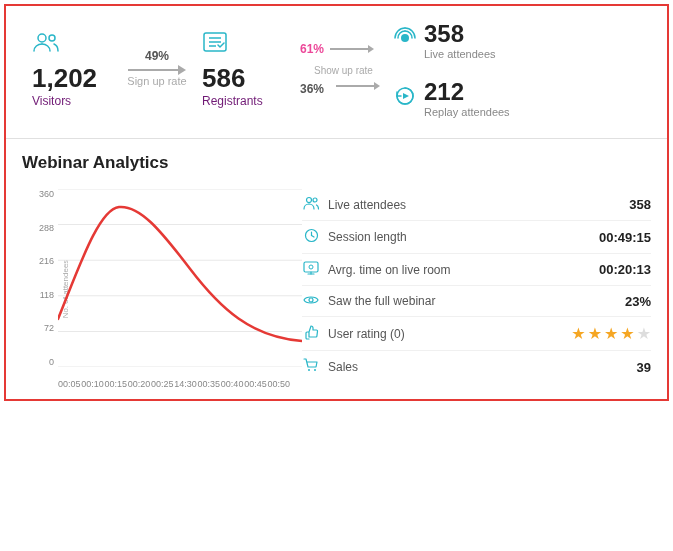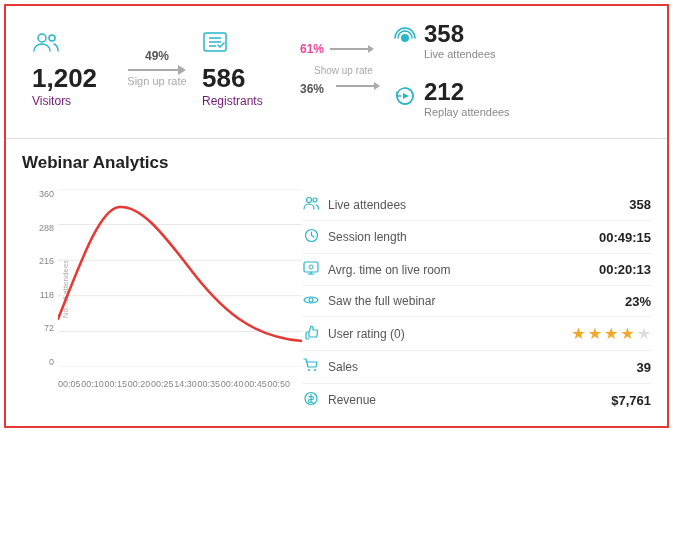--- a/index.html
+++ b/index.html
@@ -416,30 +416,18 @@
                 <path d="M1 1H3L5 9H13L14 4H4" stroke="#29b6c8" stroke-width="1.2" fill="none" stroke-linecap="round" stroke-linejoin="round"></path>
                 <circle cx="6" cy="12" r="1" fill="#29b6c8"></circle>
                 <circle cx="12" cy="12" r="1" fill="#29b6c8"></circle>
               </svg>
             </span>
             <span class="stat-name">Sales</span>
           </div>
           <span class="stat-val">39</span>
         </div>
 
-        <div class="stat-row">
-          <div class="stat-left">
-            <span class="stat-icon">
-              <svg width="16" height="15" viewBox="0 0 16 15" fill="none">
-                <circle cx="8" cy="7.5" r="6" stroke="#29b6c8" stroke-width="1.2" fill="none"></circle>
-                <path d="M8 3.5v8M6 5.5h3a1.5 1.5 0 0 1 0 3H7a1.5 1.5 0 0 0 0 3h3" stroke="#29b6c8" stroke-width="1.2" fill="none" stroke-linecap="round"></path>
-              </svg>
-            </span>
-            <span class="stat-name">Revenue</span>
-          </div>
-          <span class="stat-val">$7,761</span>
-        </div>
 
       </div>
     </div>
   </div>
 
 </div>
 
 </body></html>

